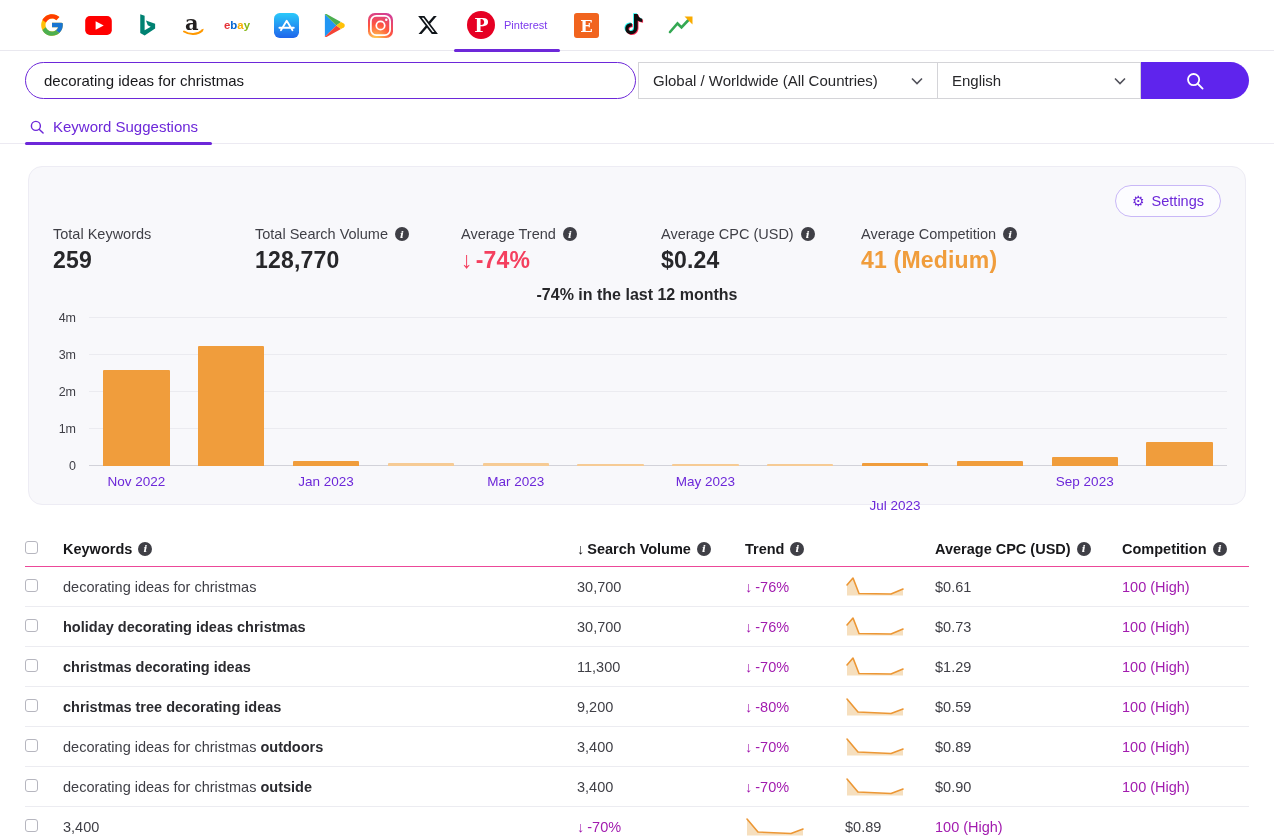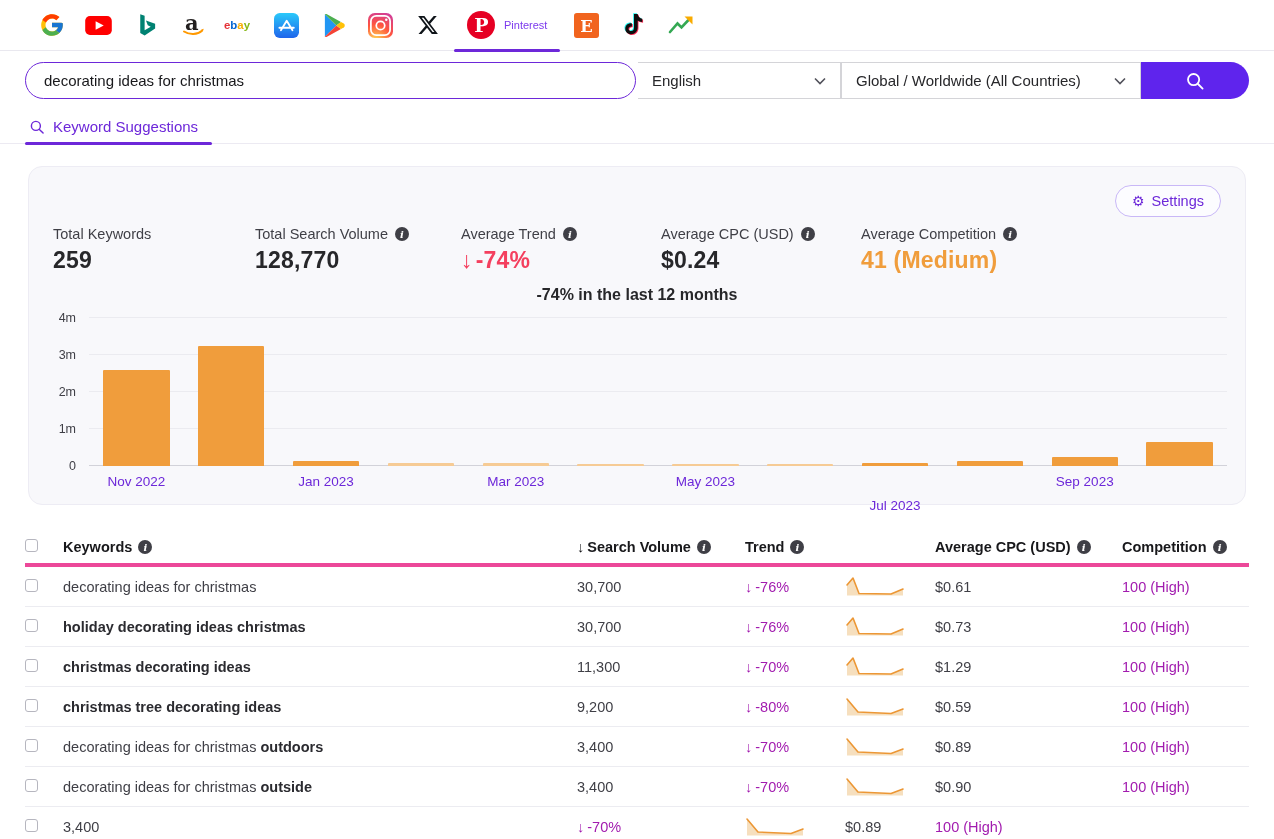--- a/index.html
+++ b/index.html
@@ -58,21 +58,21 @@
   .bar { width:70%; background:#f09d3c; border-radius:1px 1px 0 0; }
   .bar.light { background:#f6cb95; }
   .x-axis-row { display:flex; padding:0 4px; }
   .x-spacer { width:42px; flex:0 0 auto; }
   .x-axis { flex:1; position:relative; height:26px; }
   .x-tick { position:absolute; top:8px; transform:translateX(-50%); font-size:13.5px; color:#6d28d9; white-space:nowrap; }
   
   .ktable { margin:26px 25px 0; }
   .trow { display:grid; grid-template-columns:38px 514px 168px 100px 90px 187px 1fr; align-items:center;
     height:40px; border-bottom:1px solid #ececf1; font-size:14.5px; color:#3f3f46; }
-  .thead { height:36px; font-weight:bold; color:#18181b; border-bottom:4px solid #ec4899; }
+  .thead { height:36px; font-weight:bold; color:#18181b; border-bottom:1px solid #ec4899; }
   .hcell { display:flex; align-items:center; gap:6px; cursor:pointer; }
   .cb { width:13px; height:13px; border:1.5px solid #b6b6bf; border-radius:3px; background:#fff; display:inline-block; cursor:pointer; }
   .kw-cell b { color:#2b2b30; }
   .red { color:#a21caf; }
   .arrow { margin-right:3px; }
   .spark { display:block; }
 </style>
 </head>
 <body>
 
@@ -203,30 +203,30 @@
             <polyline points="2,19 9.5,10.5 13.5,14.5 20,7.5" fill="none" stroke="#34A853" stroke-width="2.6" stroke-linecap="round"></polyline>
             <path d="M16.5 3.5h8v8z" fill="#F9AB00"></path>
           </svg>
         </span>
       </div>
     </div>
 </header>
 
 <div class="search-row">
   <input class="search-input" value="decorating ideas for christmas" style="">
-  <div class="select lang">
-    <span>English</span>
+  <div class="select">
+    <span>Global / Worldwide (All Countries)</span>
     <span class="icon-wrap">
       <svg width="12" height="8" viewBox="0 0 12 8">
           <polyline points="1,1.5 6,6.5 11,1.5" fill="none" stroke="#52525b" stroke-width="1.6"></polyline>
         </svg>
     </span>
   </div>
-  <div class="select">
-    <span>Global / Worldwide (All Countries)</span>
+  <div class="select lang">
+    <span>English</span>
     <span class="icon-wrap">
       <svg width="12" height="8" viewBox="0 0 12 8">
           <polyline points="1,1.5 6,6.5 11,1.5" fill="none" stroke="#52525b" stroke-width="1.6"></polyline>
         </svg>
     </span>
   </div>
   <button class="search-btn">
     <span class="icon-wrap">
       <svg width="20" height="20" viewBox="0 0 20 20">
           <circle cx="8.6" cy="8.6" r="5.6" stroke="#fff" stroke-width="1.8" fill="none"></circle>

